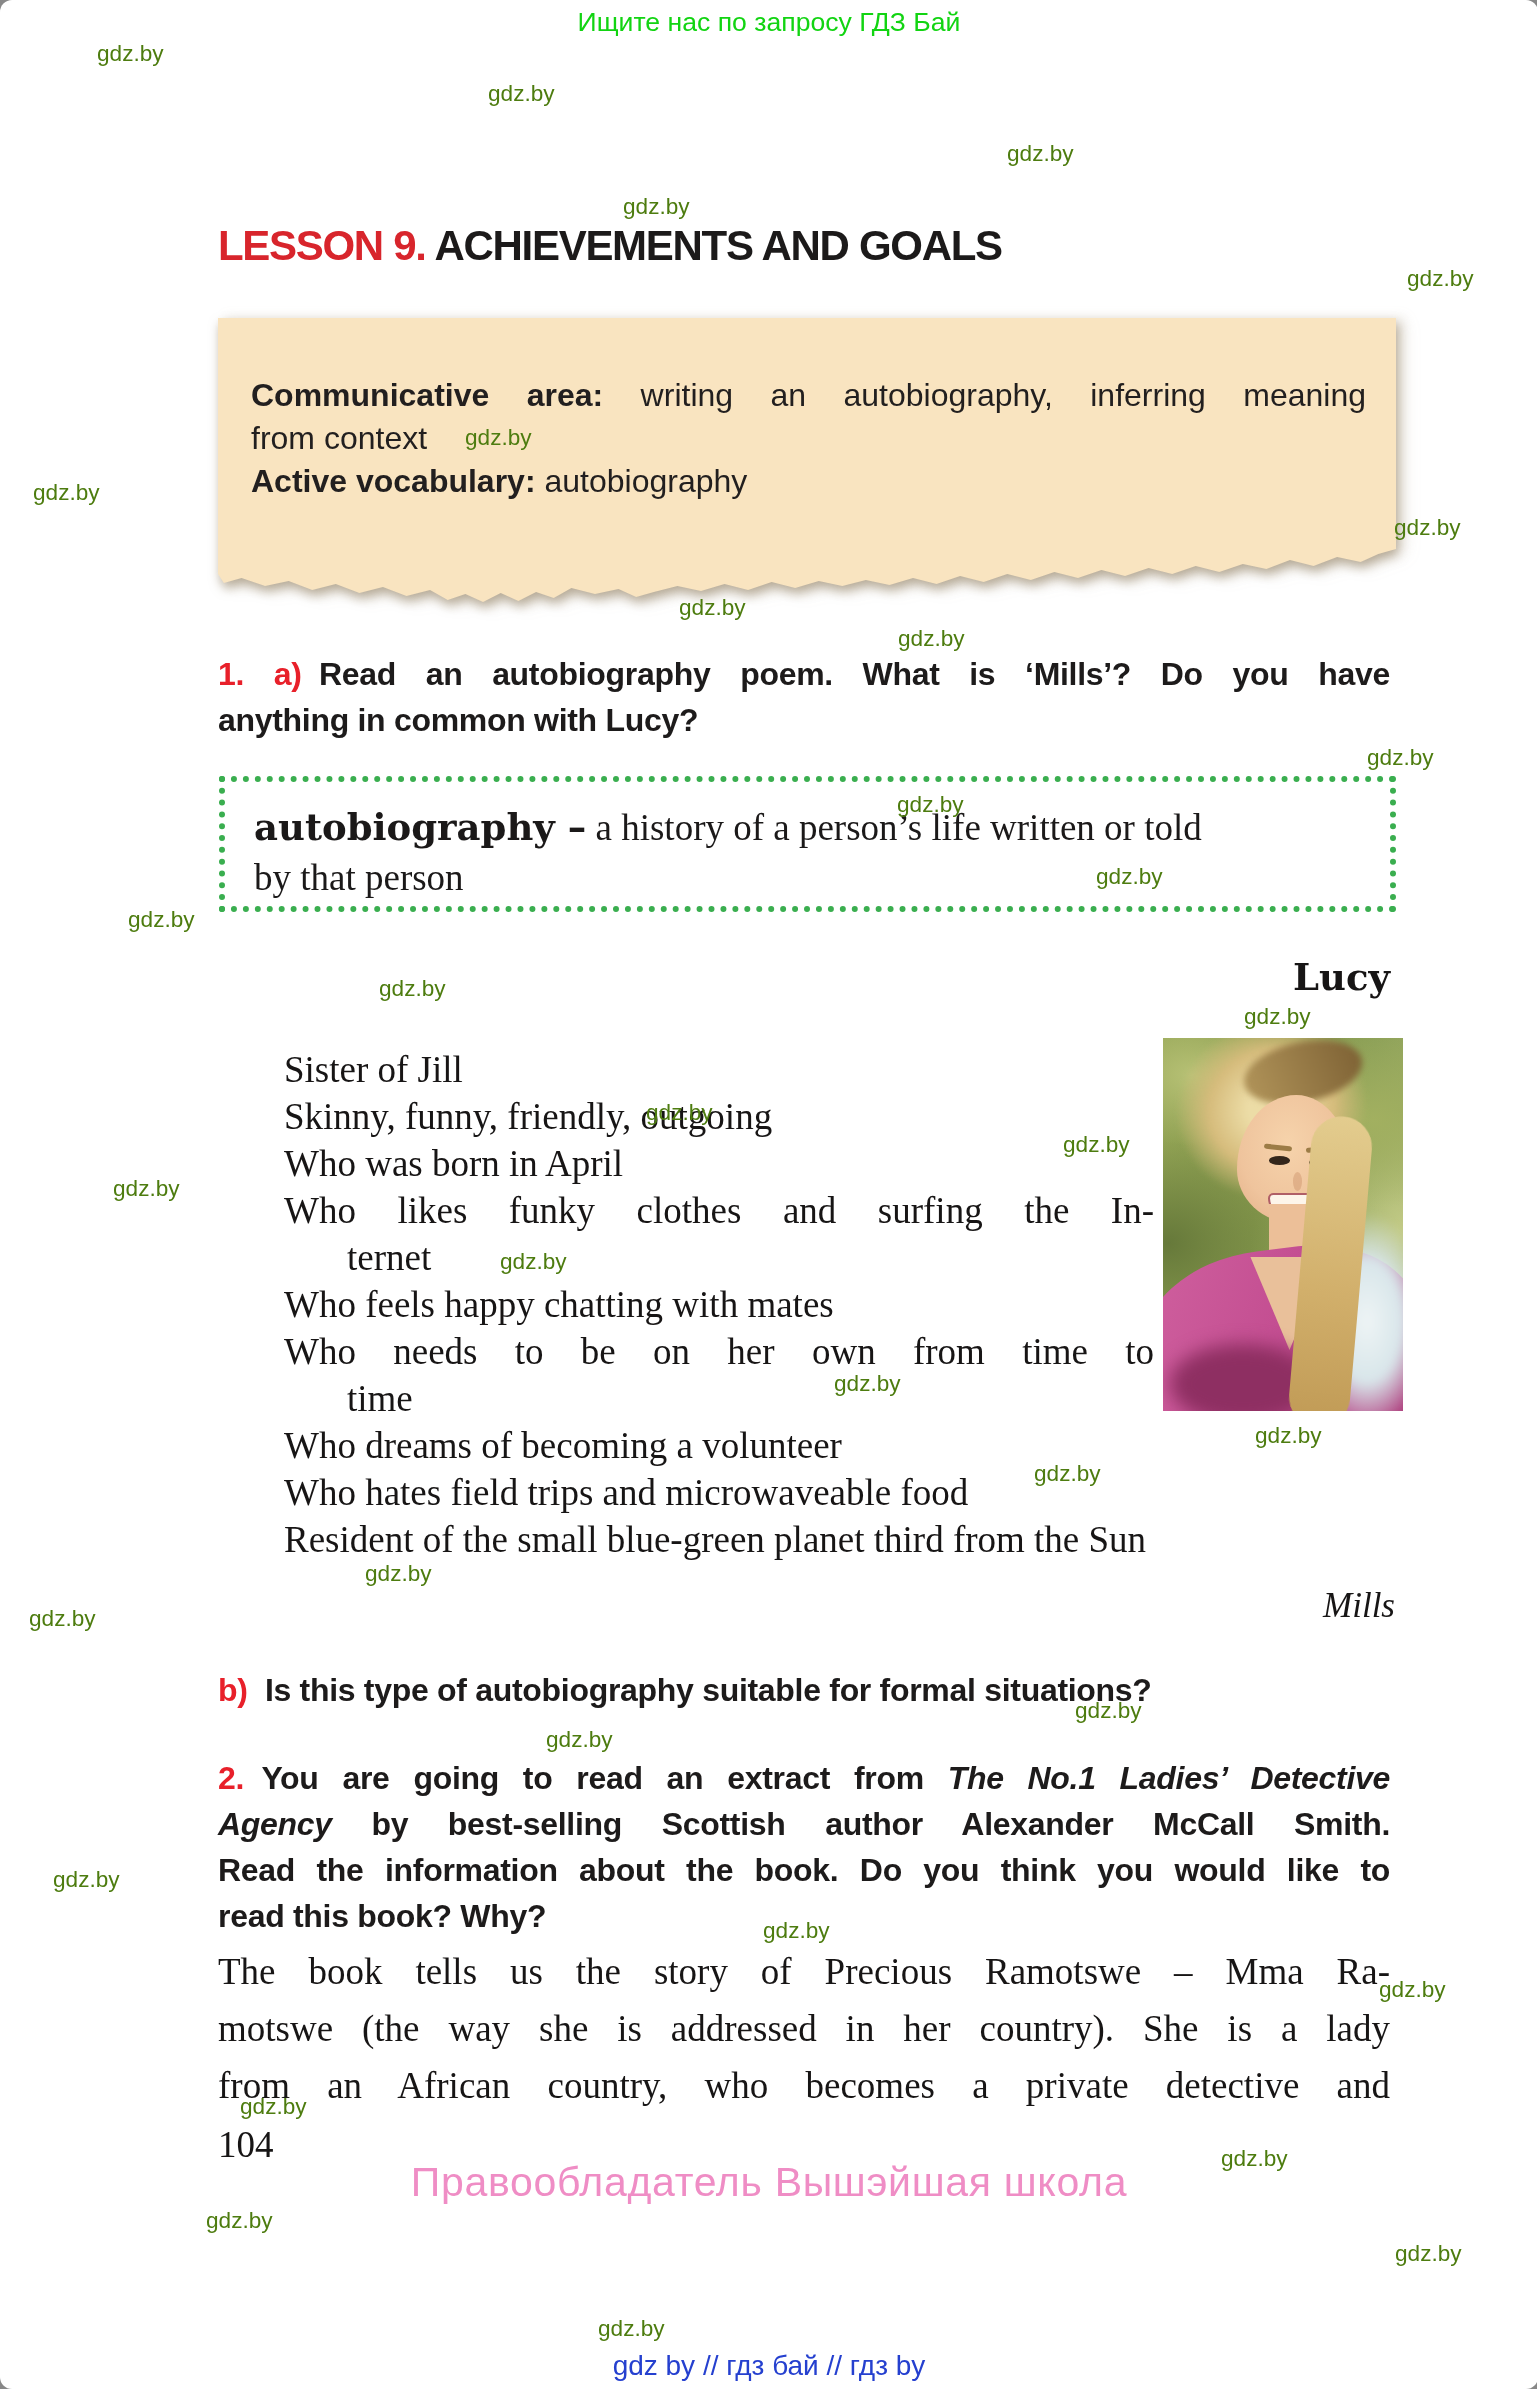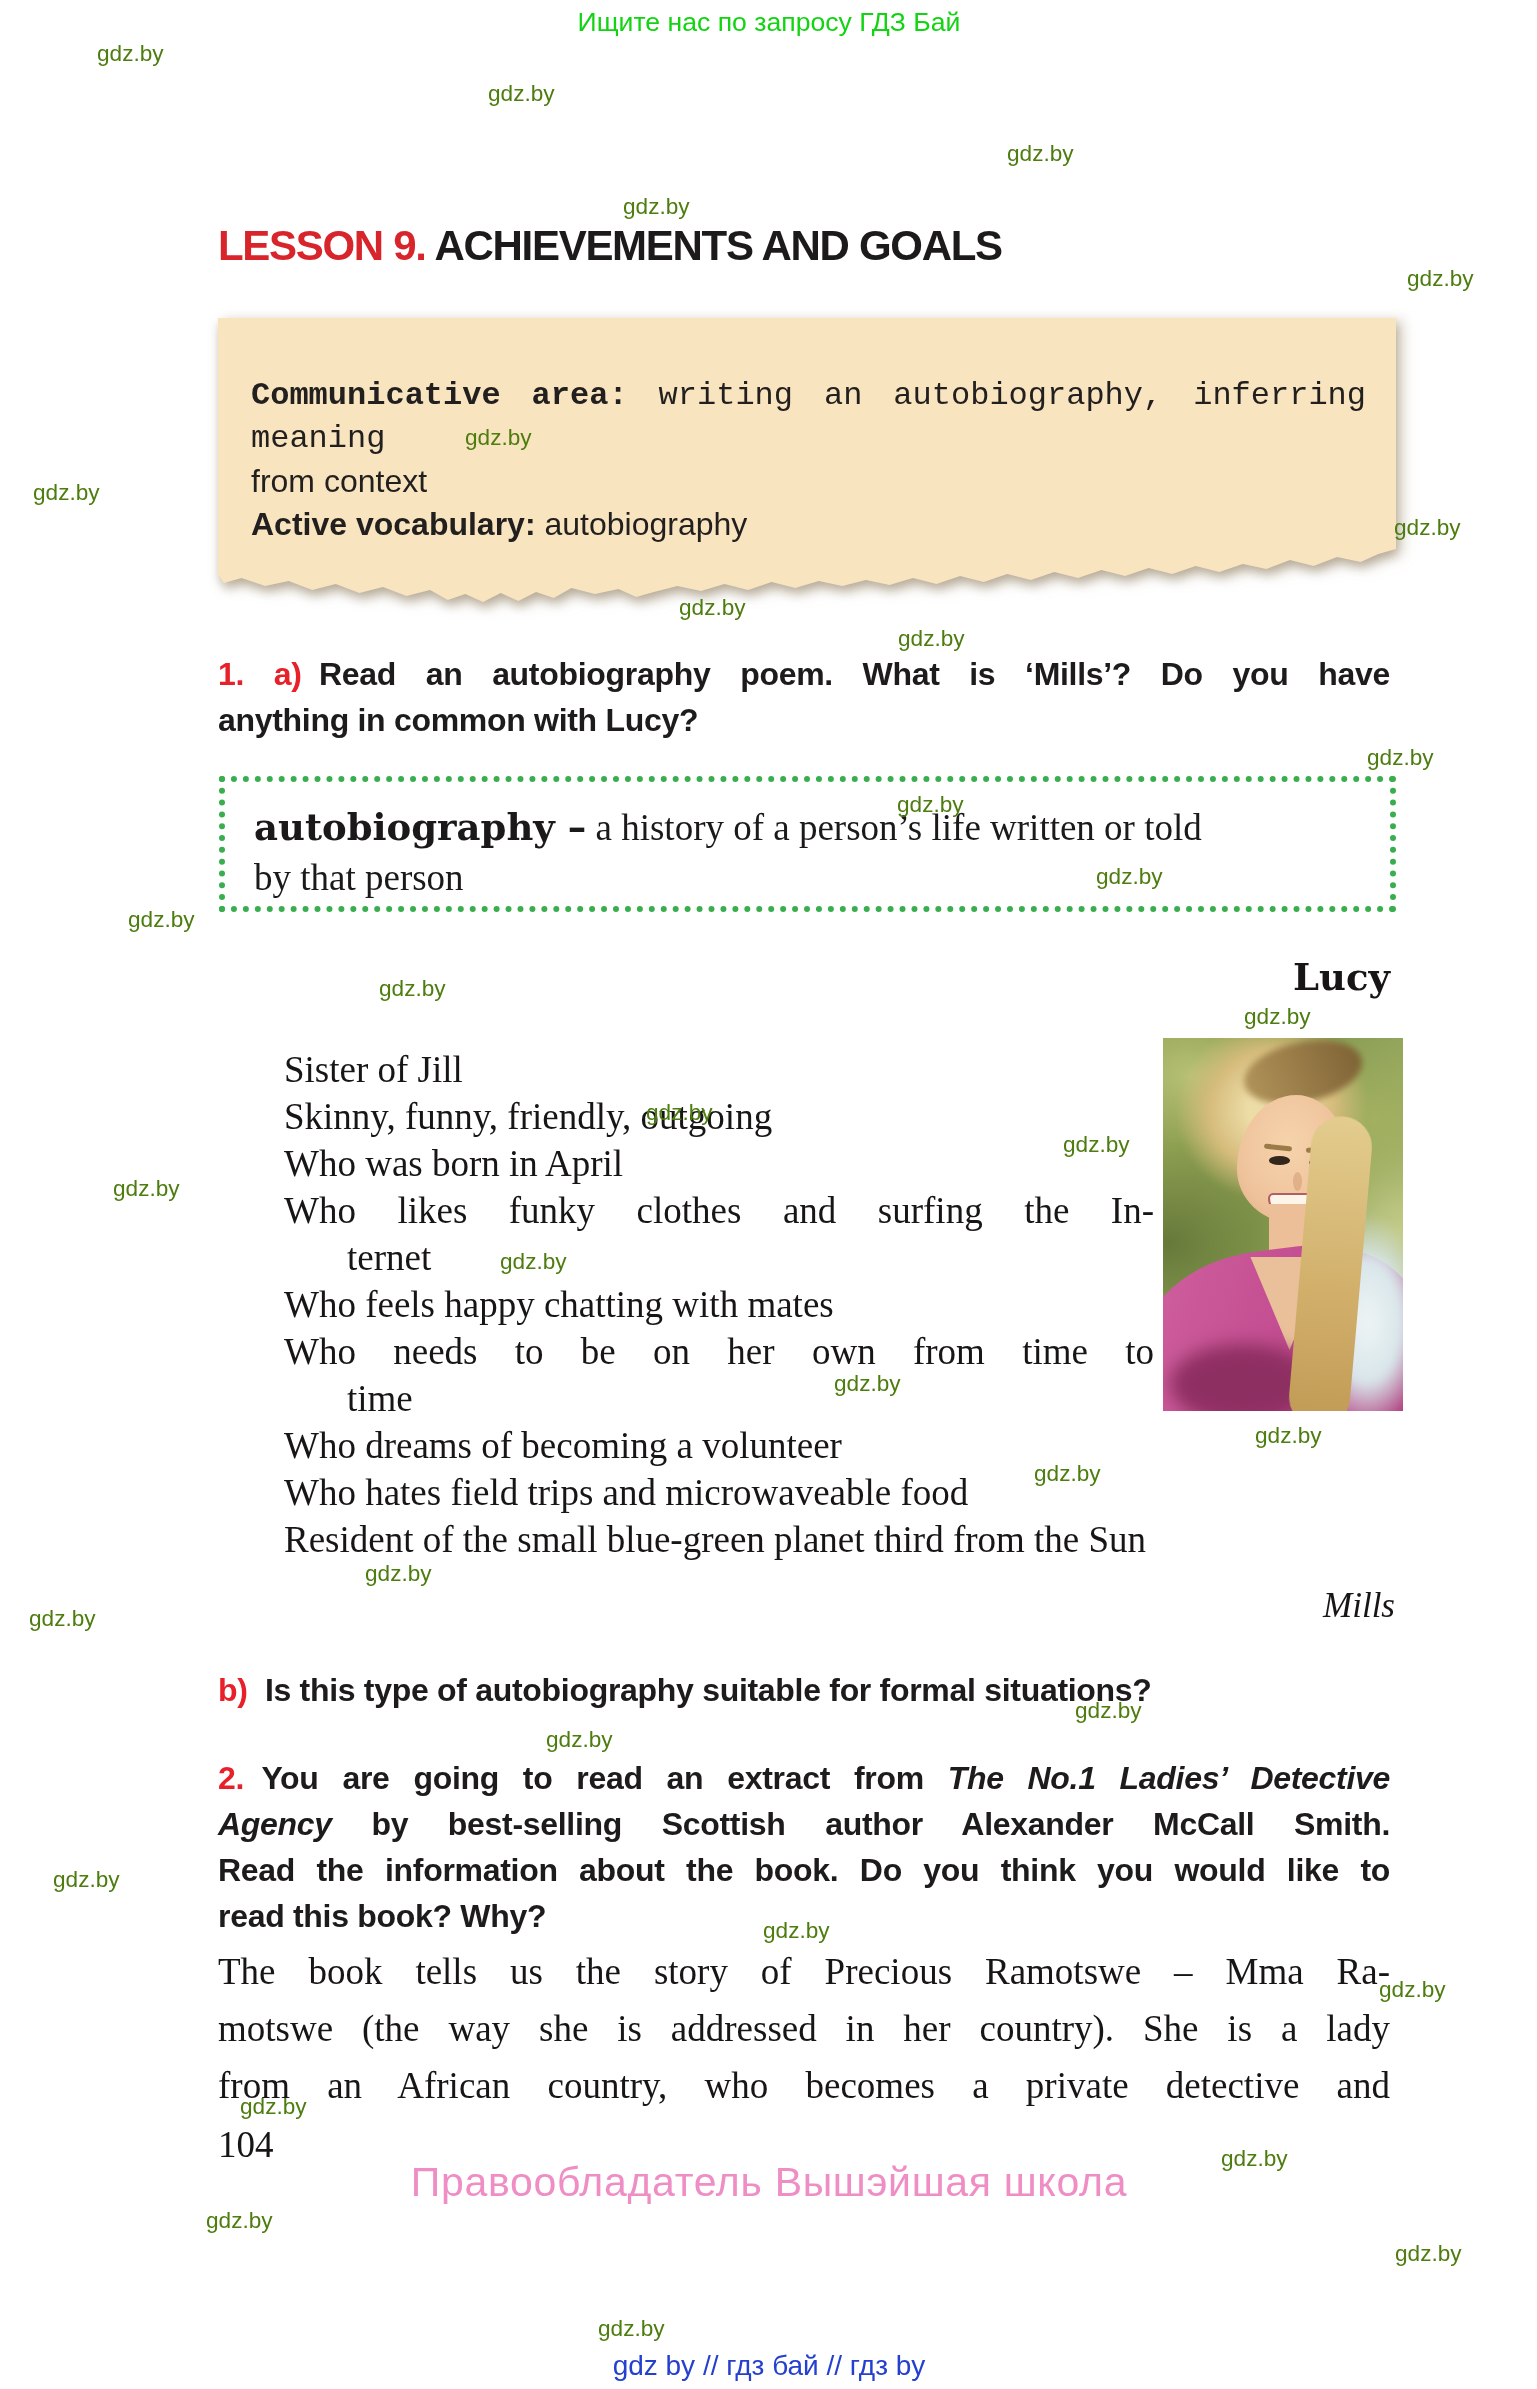--- a/index.html
+++ b/index.html
@@ -1,19 +1,20 @@
 <!DOCTYPE html>
 <html style="font-size:10.6px"><head>
 <meta charset="utf-8">
 <style>
   html,body { margin:0; padding:0; background:#888; }
   #canvas {
     position:relative; width:1538px; height:2389px;
     background:#ffffff; overflow:hidden;
     font-family:"Liberation Sans", sans-serif;
+    border-radius:12px;
   }
   
   .wm {
     position:absolute; font:400 22.6px "Liberation Sans",sans-serif;
     color:#4d7c0f; z-index:60; white-space:nowrap;
   }
   
   .promo {
     position:absolute; top:6.6px; left:0; width:100%; text-align:center;
     font:500 26.6px "Liberation Sans",sans-serif; color:#12d412; z-index:5;
@@ -38,21 +39,21 @@
     clip-path: polygon(0 0,100% 0,
       100% 231px,98.5% 236px,97% 244px,95% 239px,93% 248px,91% 242px,89% 251px,87% 246px,
       85% 254px,83% 248px,81% 256px,79% 250px,77% 258px,75% 252px,73% 260px,71% 254px,
       69% 262px,67% 256px,65% 264px,63% 258px,61% 266px,59% 260px,57% 267px,55% 262px,
       53% 268px,51% 263px,49% 270px,47% 264px,45% 272px,43% 266px,41% 273px,39% 268px,
       37% 274px,35.5% 279px,34% 271px,32% 276px,30% 270px,28.5% 280px,27% 274px,25.5% 283px,
       24% 275px,22.5% 284px,21% 276px,19.5% 282px,18% 272px,16% 278px,14% 269px,12% 275px,
       10% 266px,8% 272px,6% 263px,4% 268px,2% 260px,0.5% 265px,0 256px);
   }
   .note-bg .nline { font:400 32px "Liberation Sans",sans-serif; color:#221f1f; line-height:43px; }
-  .note-bg .j { text-align:justify; text-align-last:justify;font-family:Liberation Mono, monospace; }
+  .note-bg .j { text-align:justify; text-align-last:justify; }
   .note-bg b { font-weight:700; }
   .note-bg .nline2 { }
   
   .exline { font:700 32px "Liberation Sans",sans-serif; color:#1d1b1b; letter-spacing:-0.3px; line-height:46px; }
   .rednum { color:#e8202a; margin-right:17.3px; }
   .ex1a { position:absolute; left:218px; top:651px; width:1172px; }
   .ex1a .l1 { text-align:justify; text-align-last:justify; }
   .ex1b { position:absolute; left:218px; top:1667px; width:1172px; }
   
   .defbox {

